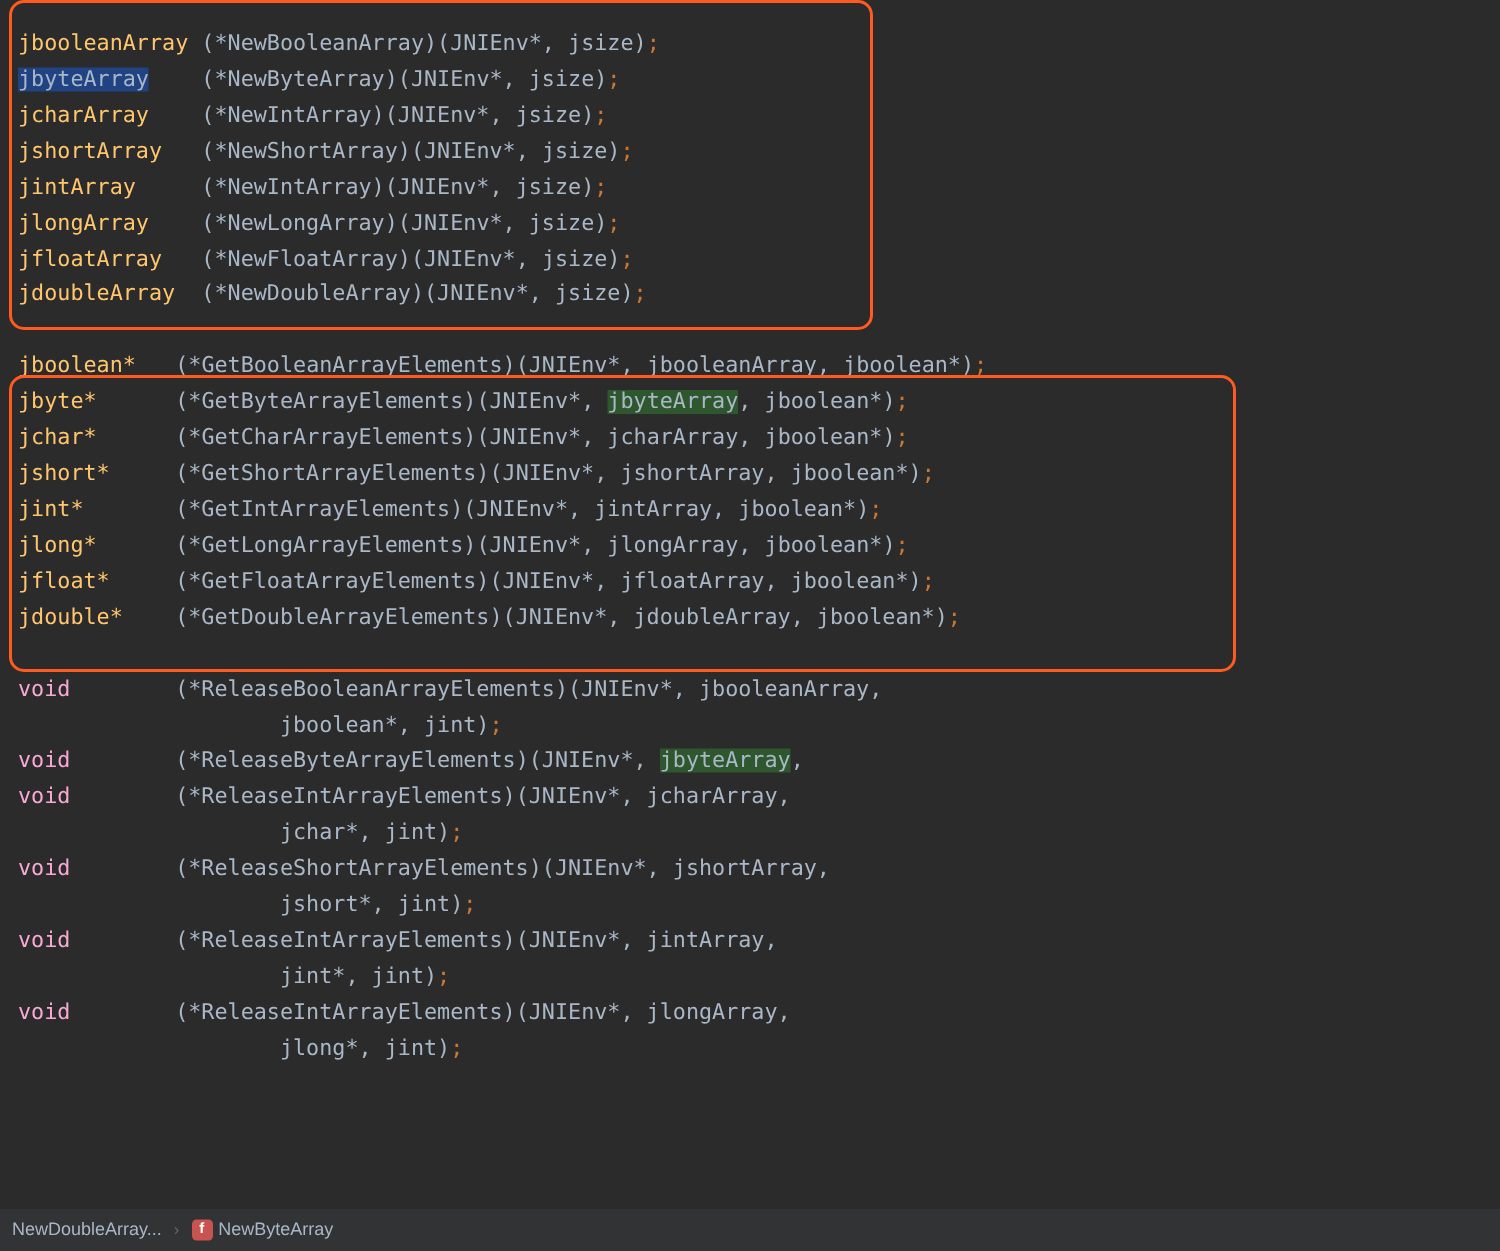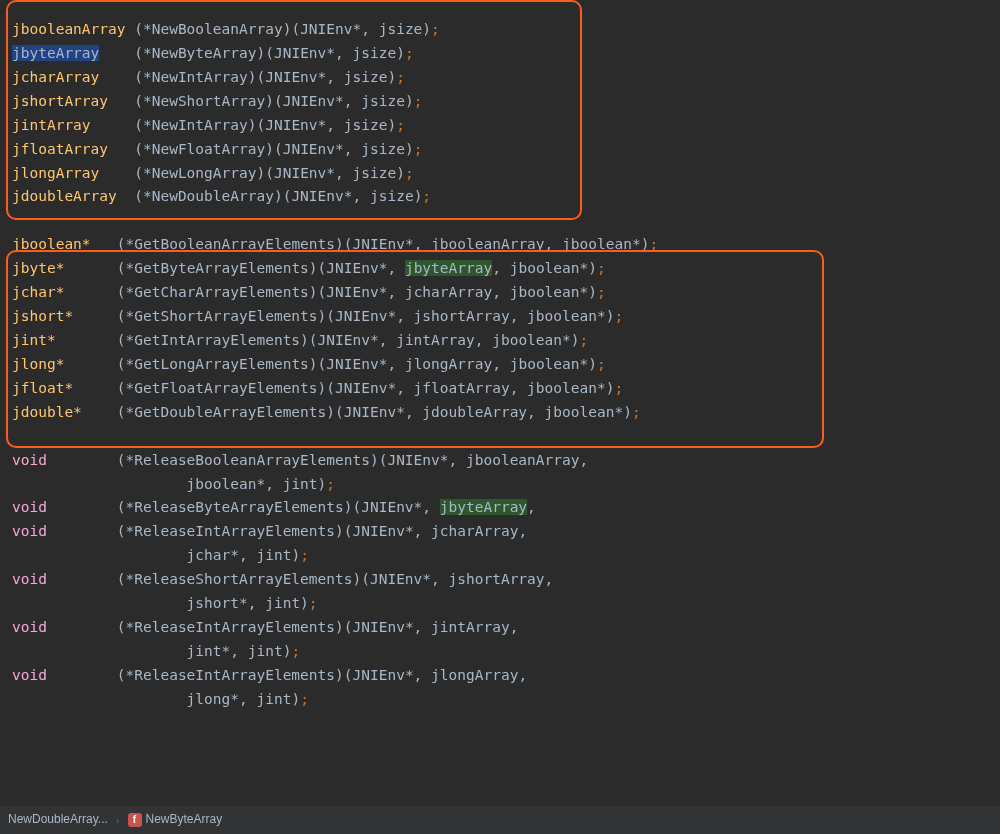--- a/index.html
+++ b/index.html
@@ -74,22 +74,22 @@
 <body>
 
 <div class="highlight-box box1"></div>
 <div class="highlight-box box2"></div>
 
 <div class="code-area" id="code"><span class="line"><span class="ret">jbooleanArray</span> <span class="punc">(</span><span class="star">*</span><span class="func">NewBooleanArray</span><span class="punc">)(</span><span class="type">JNIEnv*</span><span class="punc">, </span><span class="type">jsize</span><span class="punc">)</span><span class="semi">;</span>
 </span><span class="line"><span class="sel">jbyteArray</span>    <span class="punc">(</span><span class="star">*</span><span class="func">NewByteArray</span><span class="punc">)(</span><span class="type">JNIEnv*</span><span class="punc">, </span><span class="type">jsize</span><span class="punc">)</span><span class="semi">;</span>
 </span><span class="line"><span class="ret">jcharArray</span>    <span class="punc">(</span><span class="star">*</span><span class="func">NewIntArray</span><span class="punc">)(</span><span class="type">JNIEnv*</span><span class="punc">, </span><span class="type">jsize</span><span class="punc">)</span><span class="semi">;</span>
 </span><span class="line"><span class="ret">jshortArray</span>   <span class="punc">(</span><span class="star">*</span><span class="func">NewShortArray</span><span class="punc">)(</span><span class="type">JNIEnv*</span><span class="punc">, </span><span class="type">jsize</span><span class="punc">)</span><span class="semi">;</span>
 </span><span class="line"><span class="ret">jintArray</span>     <span class="punc">(</span><span class="star">*</span><span class="func">NewIntArray</span><span class="punc">)(</span><span class="type">JNIEnv*</span><span class="punc">, </span><span class="type">jsize</span><span class="punc">)</span><span class="semi">;</span>
+</span><span class="line"><span class="ret">jlongArray</span>    <span class="punc">(</span><span class="star">*</span><span class="func">NewLongArray</span><span class="punc">)(</span><span class="type">JNIEnv*</span><span class="punc">, </span><span class="type">jsize</span><span class="punc">)</span><span class="semi">;</span>
 </span><span class="line"><span class="ret">jfloatArray</span>   <span class="punc">(</span><span class="star">*</span><span class="func">NewFloatArray</span><span class="punc">)(</span><span class="type">JNIEnv*</span><span class="punc">, </span><span class="type">jsize</span><span class="punc">)</span><span class="semi">;</span>
-</span><span class="line"><span class="ret">jlongArray</span>    <span class="punc">(</span><span class="star">*</span><span class="func">NewLongArray</span><span class="punc">)(</span><span class="type">JNIEnv*</span><span class="punc">, </span><span class="type">jsize</span><span class="punc">)</span><span class="semi">;</span>
 </span><span class="line"><span class="ret">jdoubleArray</span>  <span class="punc">(</span><span class="star">*</span><span class="func">NewDoubleArray</span><span class="punc">)(</span><span class="type">JNIEnv*</span><span class="punc">, </span><span class="type">jsize</span><span class="punc">)</span><span class="semi">;</span>
 </span>
 <span class="line"><span class="ret">jboolean*</span>   <span class="punc">(</span><span class="star">*</span><span class="func">GetBooleanArrayElements</span><span class="punc">)(</span><span class="type">JNIEnv*</span><span class="punc">, </span><span class="type">jbooleanArray</span><span class="punc">, </span><span class="type">jboolean*</span><span class="punc">)</span><span class="semi">;</span>
 </span><span class="line"><span class="ret">jbyte*</span>      <span class="punc">(</span><span class="star">*</span><span class="func">GetByteArrayElements</span><span class="punc">)(</span><span class="type">JNIEnv*</span><span class="punc">, </span><span class="hit">jbyteArray</span><span class="punc">, </span><span class="type">jboolean*</span><span class="punc">)</span><span class="semi">;</span>
 </span><span class="line"><span class="ret">jchar*</span>      <span class="punc">(</span><span class="star">*</span><span class="func">GetCharArrayElements</span><span class="punc">)(</span><span class="type">JNIEnv*</span><span class="punc">, </span><span class="type">jcharArray</span><span class="punc">, </span><span class="type">jboolean*</span><span class="punc">)</span><span class="semi">;</span>
 </span><span class="line"><span class="ret">jshort*</span>     <span class="punc">(</span><span class="star">*</span><span class="func">GetShortArrayElements</span><span class="punc">)(</span><span class="type">JNIEnv*</span><span class="punc">, </span><span class="type">jshortArray</span><span class="punc">, </span><span class="type">jboolean*</span><span class="punc">)</span><span class="semi">;</span>
 </span><span class="line"><span class="ret">jint*</span>       <span class="punc">(</span><span class="star">*</span><span class="func">GetIntArrayElements</span><span class="punc">)(</span><span class="type">JNIEnv*</span><span class="punc">, </span><span class="type">jintArray</span><span class="punc">, </span><span class="type">jboolean*</span><span class="punc">)</span><span class="semi">;</span>
 </span><span class="line"><span class="ret">jlong*</span>      <span class="punc">(</span><span class="star">*</span><span class="func">GetLongArrayElements</span><span class="punc">)(</span><span class="type">JNIEnv*</span><span class="punc">, </span><span class="type">jlongArray</span><span class="punc">, </span><span class="type">jboolean*</span><span class="punc">)</span><span class="semi">;</span>
 </span><span class="line"><span class="ret">jfloat*</span>     <span class="punc">(</span><span class="star">*</span><span class="func">GetFloatArrayElements</span><span class="punc">)(</span><span class="type">JNIEnv*</span><span class="punc">, </span><span class="type">jfloatArray</span><span class="punc">, </span><span class="type">jboolean*</span><span class="punc">)</span><span class="semi">;</span>
 </span><span class="line"><span class="ret">jdouble*</span>    <span class="punc">(</span><span class="star">*</span><span class="func">GetDoubleArrayElements</span><span class="punc">)(</span><span class="type">JNIEnv*</span><span class="punc">, </span><span class="type">jdoubleArray</span><span class="punc">, </span><span class="type">jboolean*</span><span class="punc">)</span><span class="semi">;</span>

